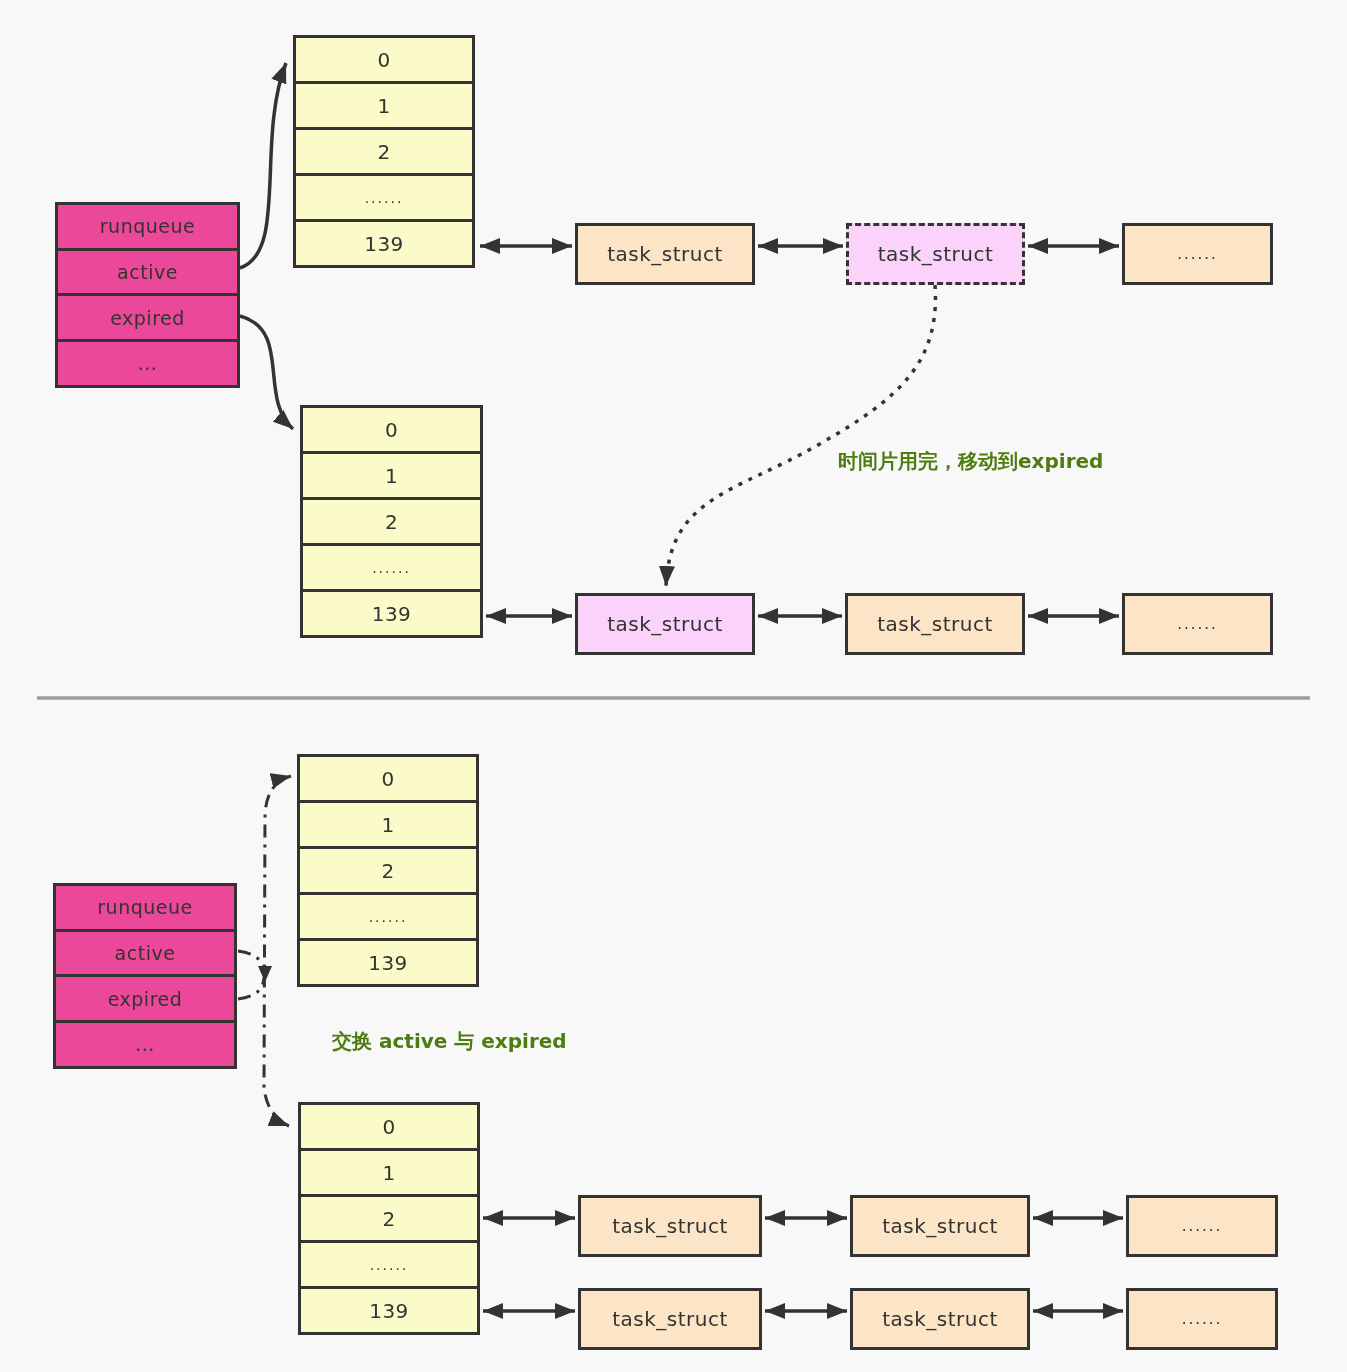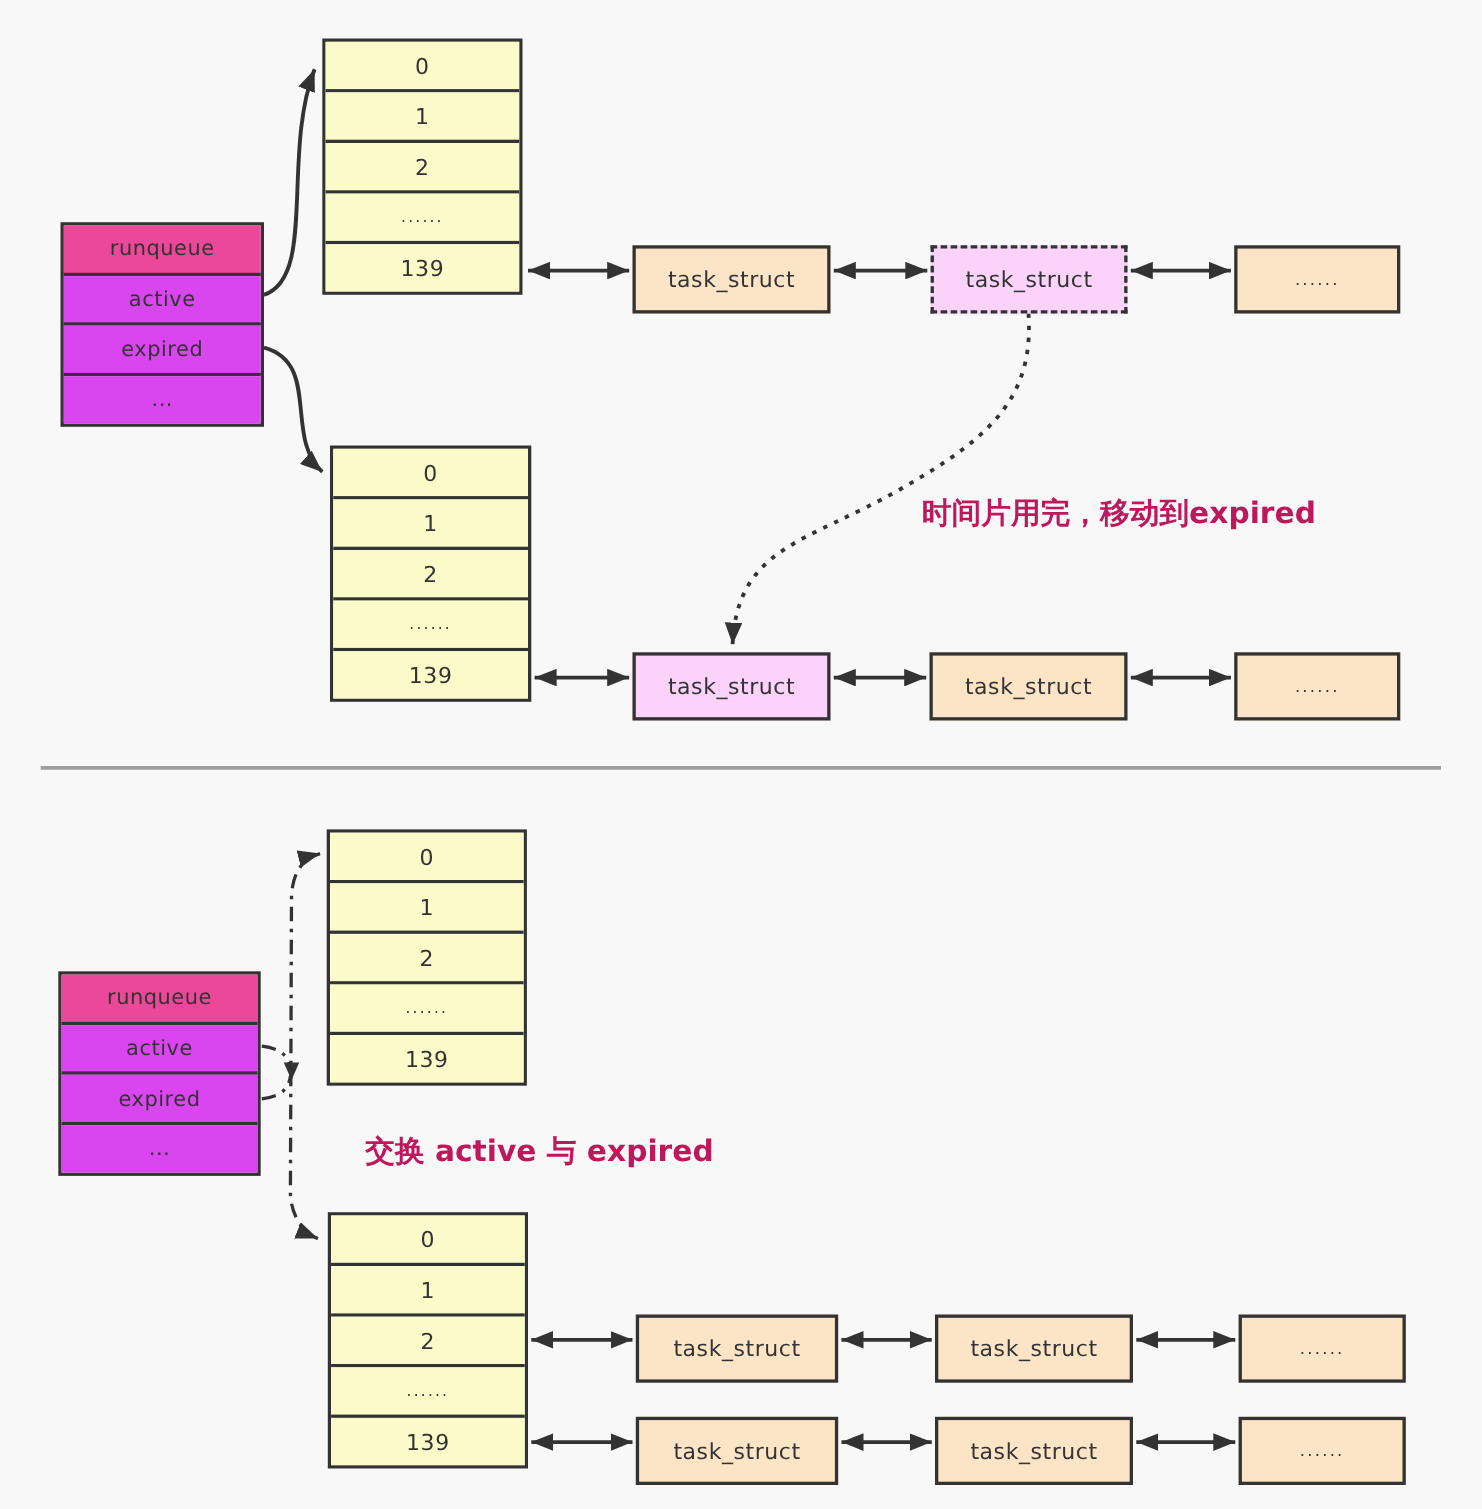--- a/index.html
+++ b/index.html
@@ -7,39 +7,39 @@
     position:relative;width:1347px;height:1372px;background:#f8f8f8;
     font-family:"DejaVu Sans","Liberation Sans",sans-serif;color:#333;
     overflow:hidden;
   }
   .overlay{position:absolute;left:0;top:0;width:1347px;height:1372px;}
 
   
   .stack{position:absolute;border:3px solid #333;box-sizing:border-box;background:#fff;}
   .srow{
     height:42.7px;border-bottom:3px solid #333;display:flex;align-items:center;
-    justify-content:center;font-size:19px;background:#d946ef;letter-spacing:.5px;
+    justify-content:center;font-size:19px;background:#ec4899;letter-spacing:.5px;
   }
   .stack .srow:last-child{border-bottom:none;}
   .srow.header{background:#ec4899;}
   .arr .srow{height:43px;background:#fbfbca;font-size:20px;}
   .srow.dots{font-size:14px;letter-spacing:2px;}
 
   
   .task{
     position:absolute;height:62px;border:3px solid #333;box-sizing:border-box;
     display:flex;align-items:center;justify-content:center;font-size:20px;
     letter-spacing:.5px;
   }
   .orange{background:#fce4c6;}
   .pink{background:#fad2fa;}
   .dashedb{border-style:dashed;}
   .task.small{font-size:15px;letter-spacing:2px;}
 
-  .note{position:absolute;font-weight:bold;font-size:27px;color:#be185d;white-space:nowrap;}
+  .note{position:absolute;font-weight:bold;font-size:20px;color:#4d7c0f;white-space:nowrap;}
 </style>
 </head>
 <body>
 
 <div class="canvas">
 
   <svg class="overlay" width="1347" height="1372" viewBox="0 0 1347 1372">
     <defs>
       <marker id="ah" markerUnits="userSpaceOnUse" markerWidth="22" markerHeight="16" refX="20" refY="8" orient="auto-start-reverse">
         <path d="M0,0 L20,8 L0,16 Z" fill="#333"></path>

